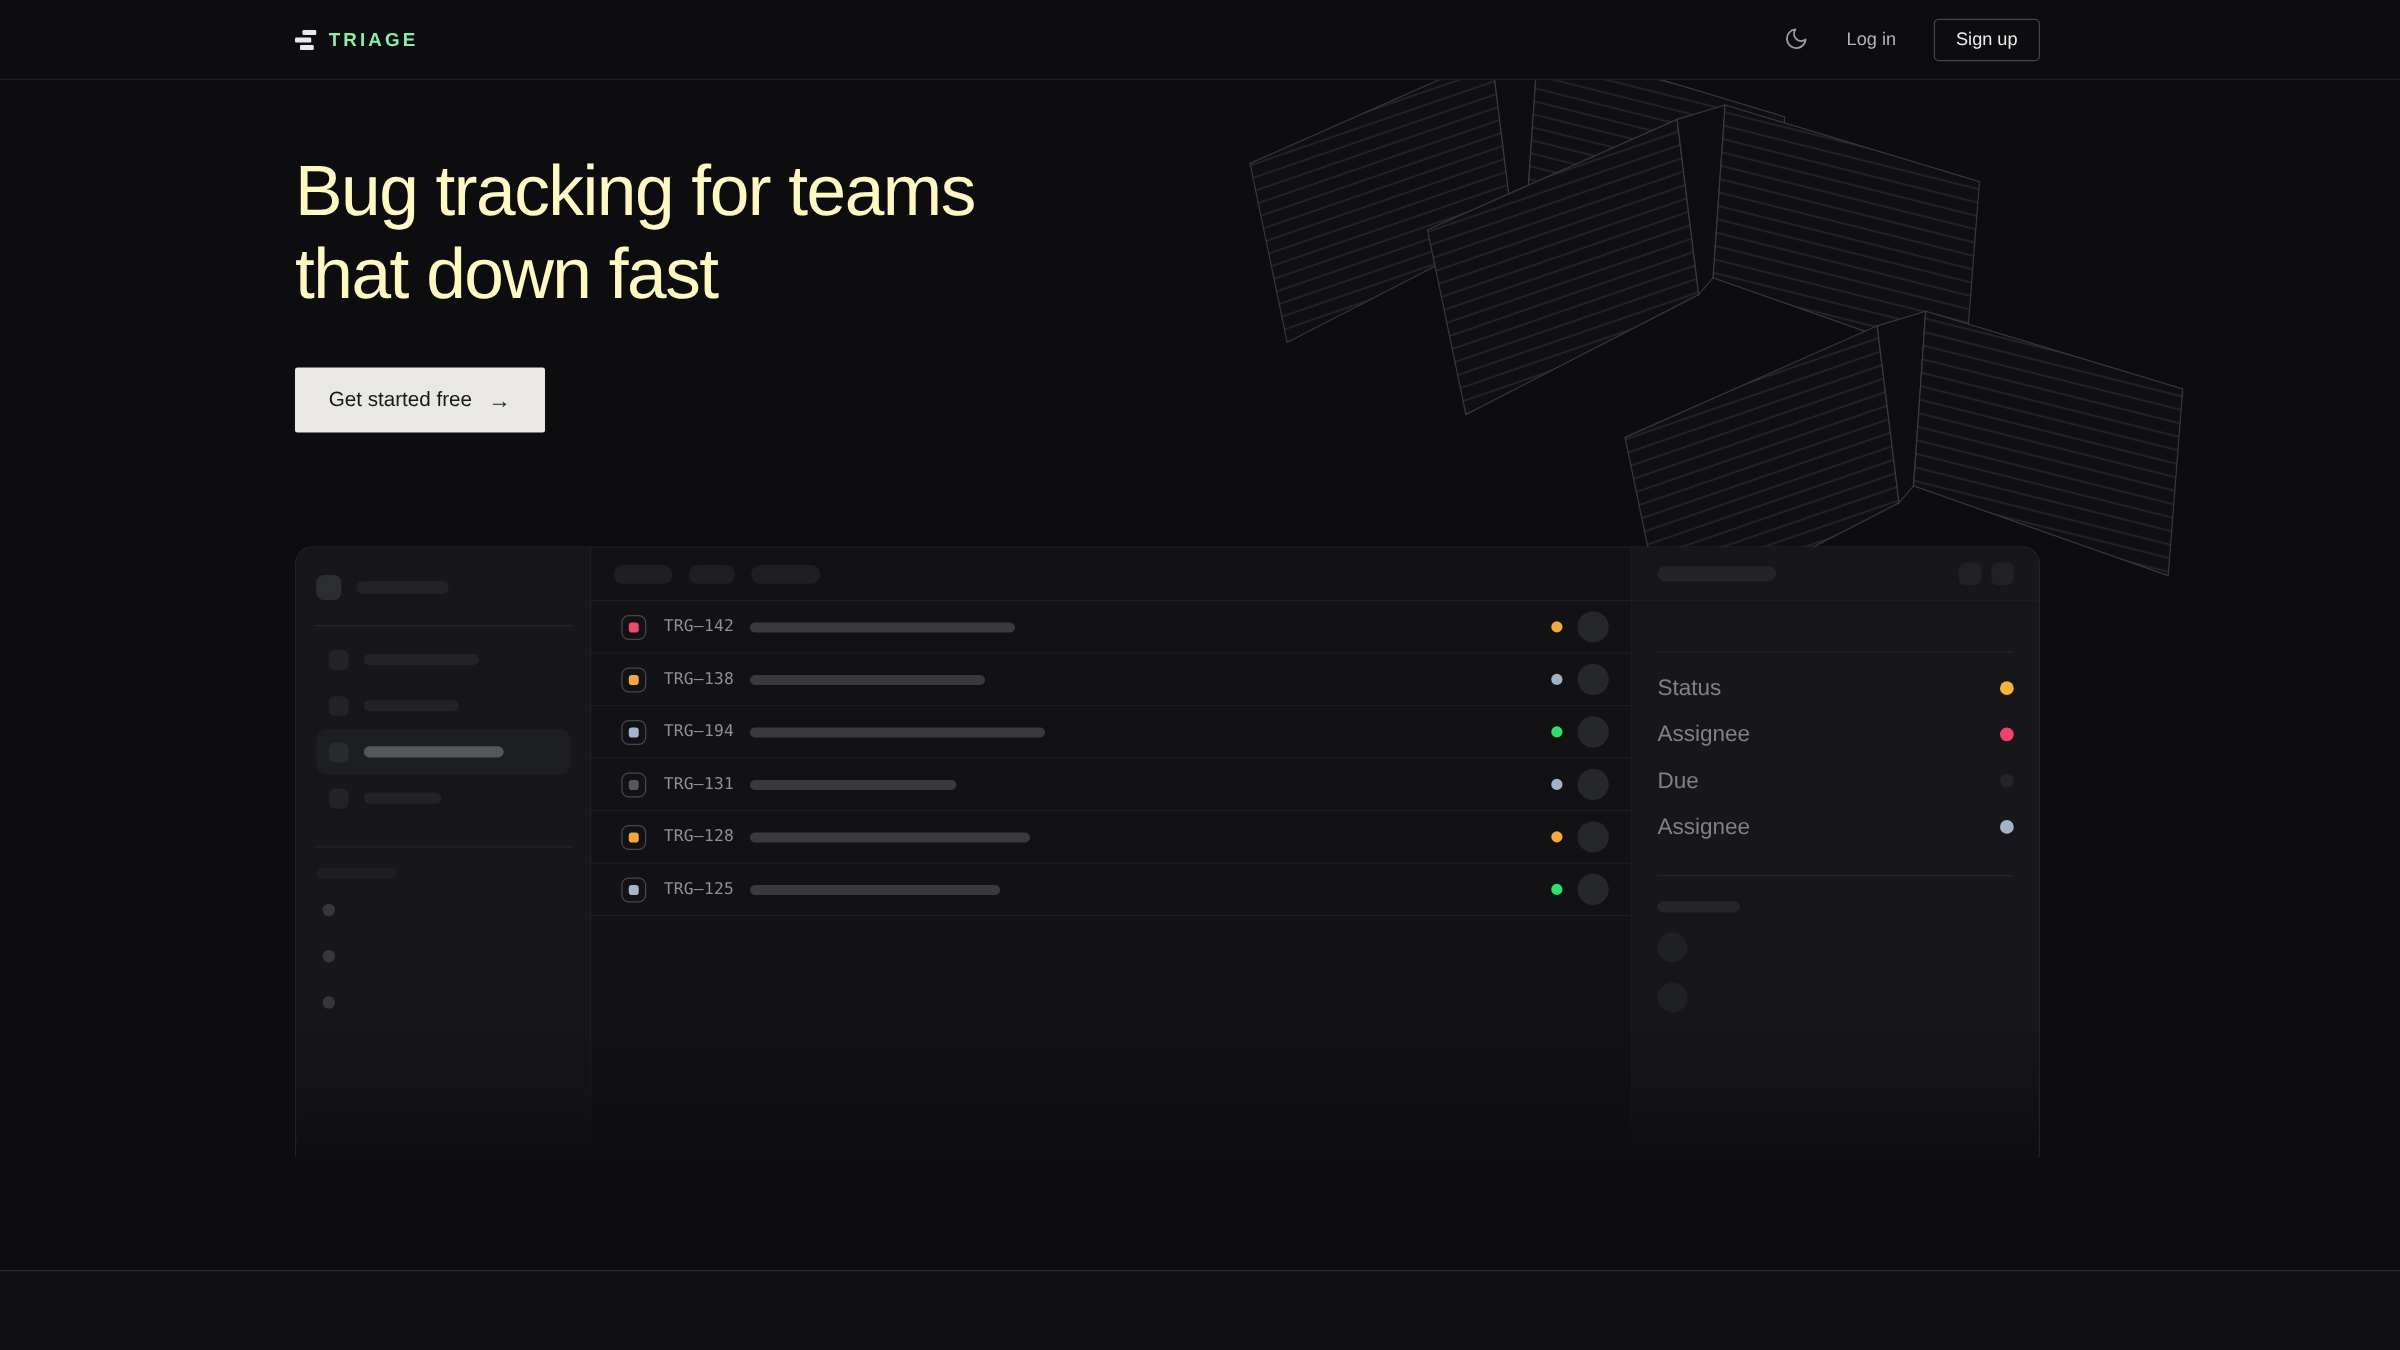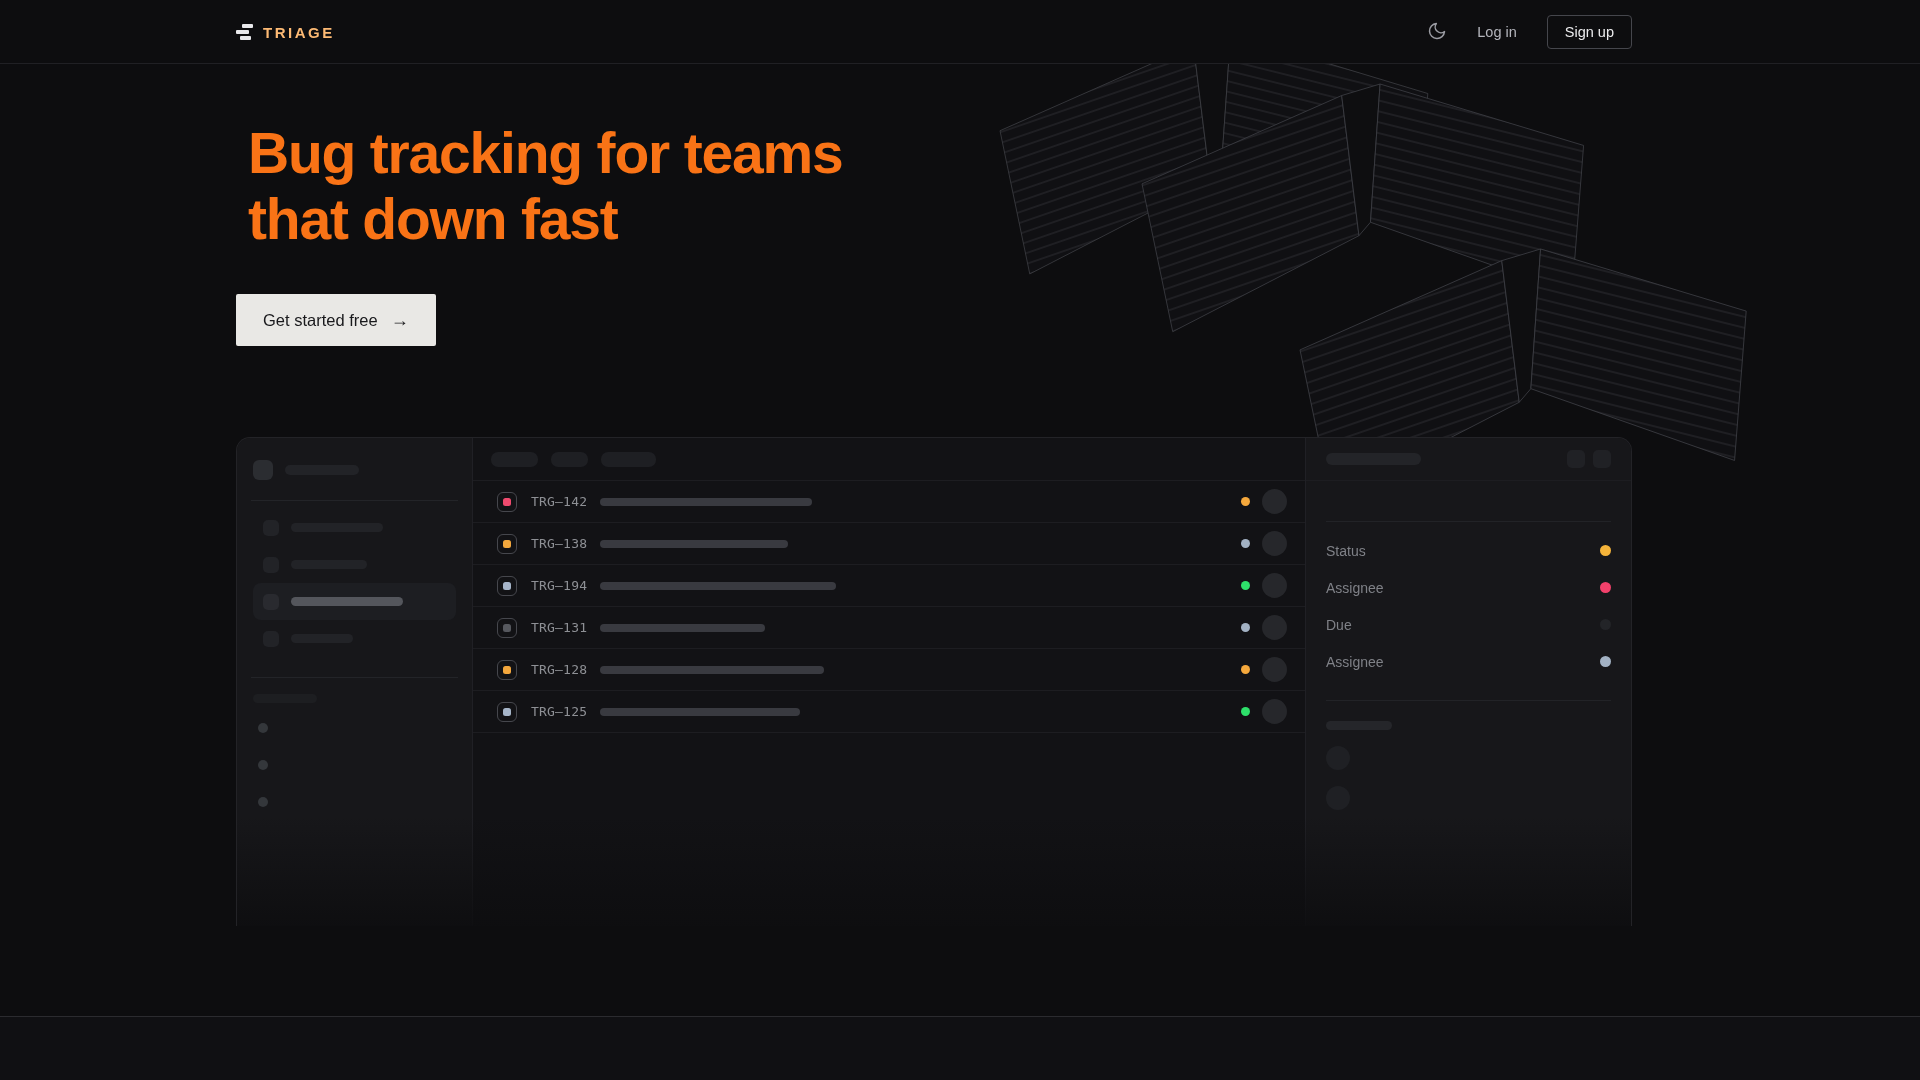--- a/index.html
+++ b/index.html
@@ -10,32 +10,32 @@
 
   
   .site-header { height:64px; background:#0d0d0f; border-bottom:1px solid #202024; position:relative; z-index:5; }
   .header-inner { height:64px; display:flex; align-items:center; justify-content:space-between; }
   .logo { display:flex; align-items:center; gap:10px; }
   .logo-icon { width:17px; height:16px; display:flex; flex-direction:column; justify-content:space-between; }
   .logo-icon b { display:block; height:4px; border-radius:1px; background:#e9e9ec; }
   .logo-icon b:nth-child(1){ width:11px; margin-left:6px; }
   .logo-icon b:nth-child(2){ width:13px; margin-left:0; }
   .logo-icon b:nth-child(3){ width:11px; margin-left:4px; }
-  .brand { color:#fdba74; font-size:15px; font-weight:bold; letter-spacing:2.5px; }
+  .brand { color:#86efac; font-size:15px; font-weight:bold; letter-spacing:2.5px; }
   .header-right { display:flex; align-items:center; gap:30px; }
   .theme-toggle { background:none; border:none; cursor:pointer; display:flex; align-items:center; }
   .login-link { color:#b4b5bc; font-size:14.5px; text-decoration:none; cursor:pointer; }
   .signup-btn { background:transparent; border:1px solid #45464c; color:#ececee; font-size:14.5px;
     padding:8px 17px; border-radius:4px; cursor:pointer; font-family:inherit; }
 
   
   .hero { position:relative; height:952px; background:#0d0d0f; overflow:hidden; }
   .bg-shapes { position:absolute; top:0; left:0; pointer-events:none; }
   .hero-content { position:relative; z-index:2; }
-  .hero-title { padding-top:56px; color:#f97316; font-size:57px; line-height:1.16; font-weight:700; letter-spacing:-1.2px;margin-left:12px; }
+  .hero-title { padding-top:56px; color:#fef9c3; font-size:57px; line-height:1.16; font-weight:400; letter-spacing:-1.2px; }
   .hero-title span { display:block; }
   .hero-sub { margin-top:30px; width:470px; color:#8b8d93; font-size:19px; line-height:30px; font-weight:400; }
   .cta-btn { margin-top:42px; height:52px; padding:0 27px; background:#e9e8e5; color:#19191c;
     border:none; border-radius:2px; font-size:16.5px; font-weight:500; font-family:inherit;
     display:inline-flex; align-items:center; gap:13px; cursor:pointer; }
   .cta-arrow { font-size:18px; line-height:1; }
 
   
   .mockup { margin-top:91px; height:489px; background:#141417; border:1px solid #232327; border-bottom:none;
     border-radius:14px 14px 0 0; display:grid; grid-template-columns:235px 834px 325px; overflow:hidden; position:relative; }
@@ -90,21 +90,21 @@
   .detail-header .skel { width:95px; height:12px; border-radius:6px; background:#232428; }
   .detail-header-btns { display:flex; gap:8px; }
   .detail-header-btns i { width:18px; height:18px; border-radius:5px; background:#202125; display:block; }
   .detail-body { padding:20px 20px 0; }
   .detail-title { width:148px; height:13px; border-radius:6px; background:#2e2f34; }
   .detail-line { height:7px; border-radius:3.5px; background:#1d1e21; margin-top:10px; }
   .detail-line.l1 { margin-top:16px; width:100%; }
   .detail-line.l2 { width:215px; margin-top:6px; }
   .detail-div { height:1px; background:#222327; margin:20px 0 10px; }
   .detail-field { height:37px; display:flex; align-items:center; justify-content:space-between; }
-  .field-label { font-size:14px; color:#7f8187; }
+  .field-label { font-size:18px; color:#7f8187; }
   .field-dot { width:11px; height:11px; border-radius:50%; }
   .detail-label-bar { width:66px; height:9px; background:#25262a; margin-top:20px; }
   .detail-circles { margin-top:16px; display:flex; flex-direction:column; gap:16px; }
   .detail-circles i { width:24px; height:24px; border-radius:50%; background:#1f2024; }
 
   
   .site-footer { height:64px; background:#101013; border-top:1px solid #2b2b2f; }
 </style>
 </head>
 <body>

